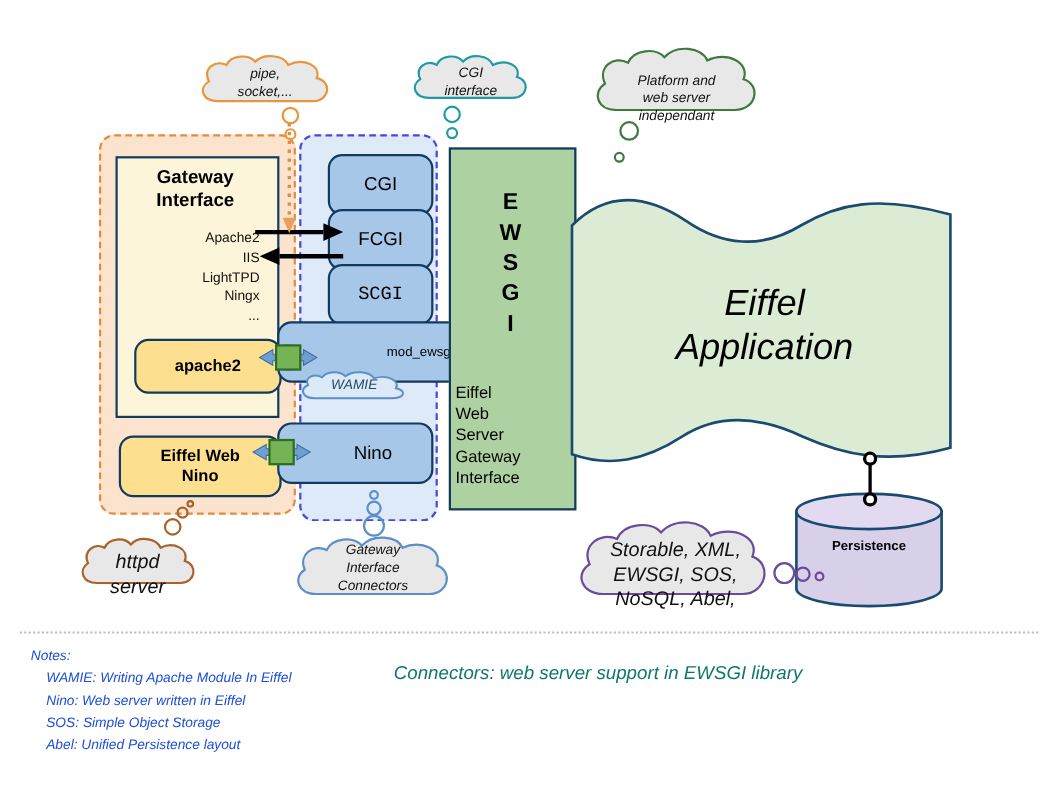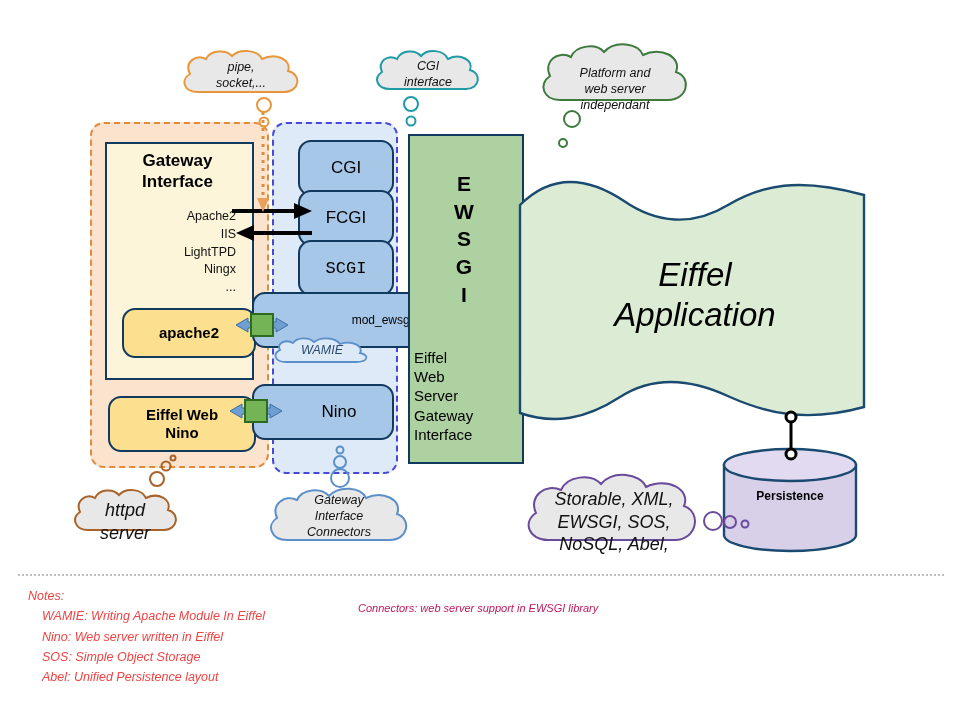--- a/index.html
+++ b/index.html
@@ -82,24 +82,24 @@
 
   
   .cloud-text{
     position:absolute;font-style:italic;color:#111;text-align:center;
     line-height:1.26;pointer-events:none;
   }
 
   
   .sep{left:18px;top:574px;width:926px;height:0;border-top:2px dotted #bdbdbd;}
   .notes{left:28px;top:586px;width:520px;font-size:12.5px;font-style:italic;
-         color:#ef4444;line-height:1.62;}
+         color:#1d4ed8;line-height:1.62;}
   .notes .ind{padding-left:14px;}
-  .notes-right{left:358px;top:602px;width:420px;font-size:11px;font-style:italic;
-         color:#be185d;}
+  .notes-right{left:358px;top:602px;width:420px;font-size:17px;font-style:italic;
+         color:#0f766e;}
   svg{overflow:visible;}
 </style>
 </head>
 <body>
 
 <div id="stage">
 
   <div class="abs orange-zone"></div>
   <div class="abs blue-zone"></div>
 

